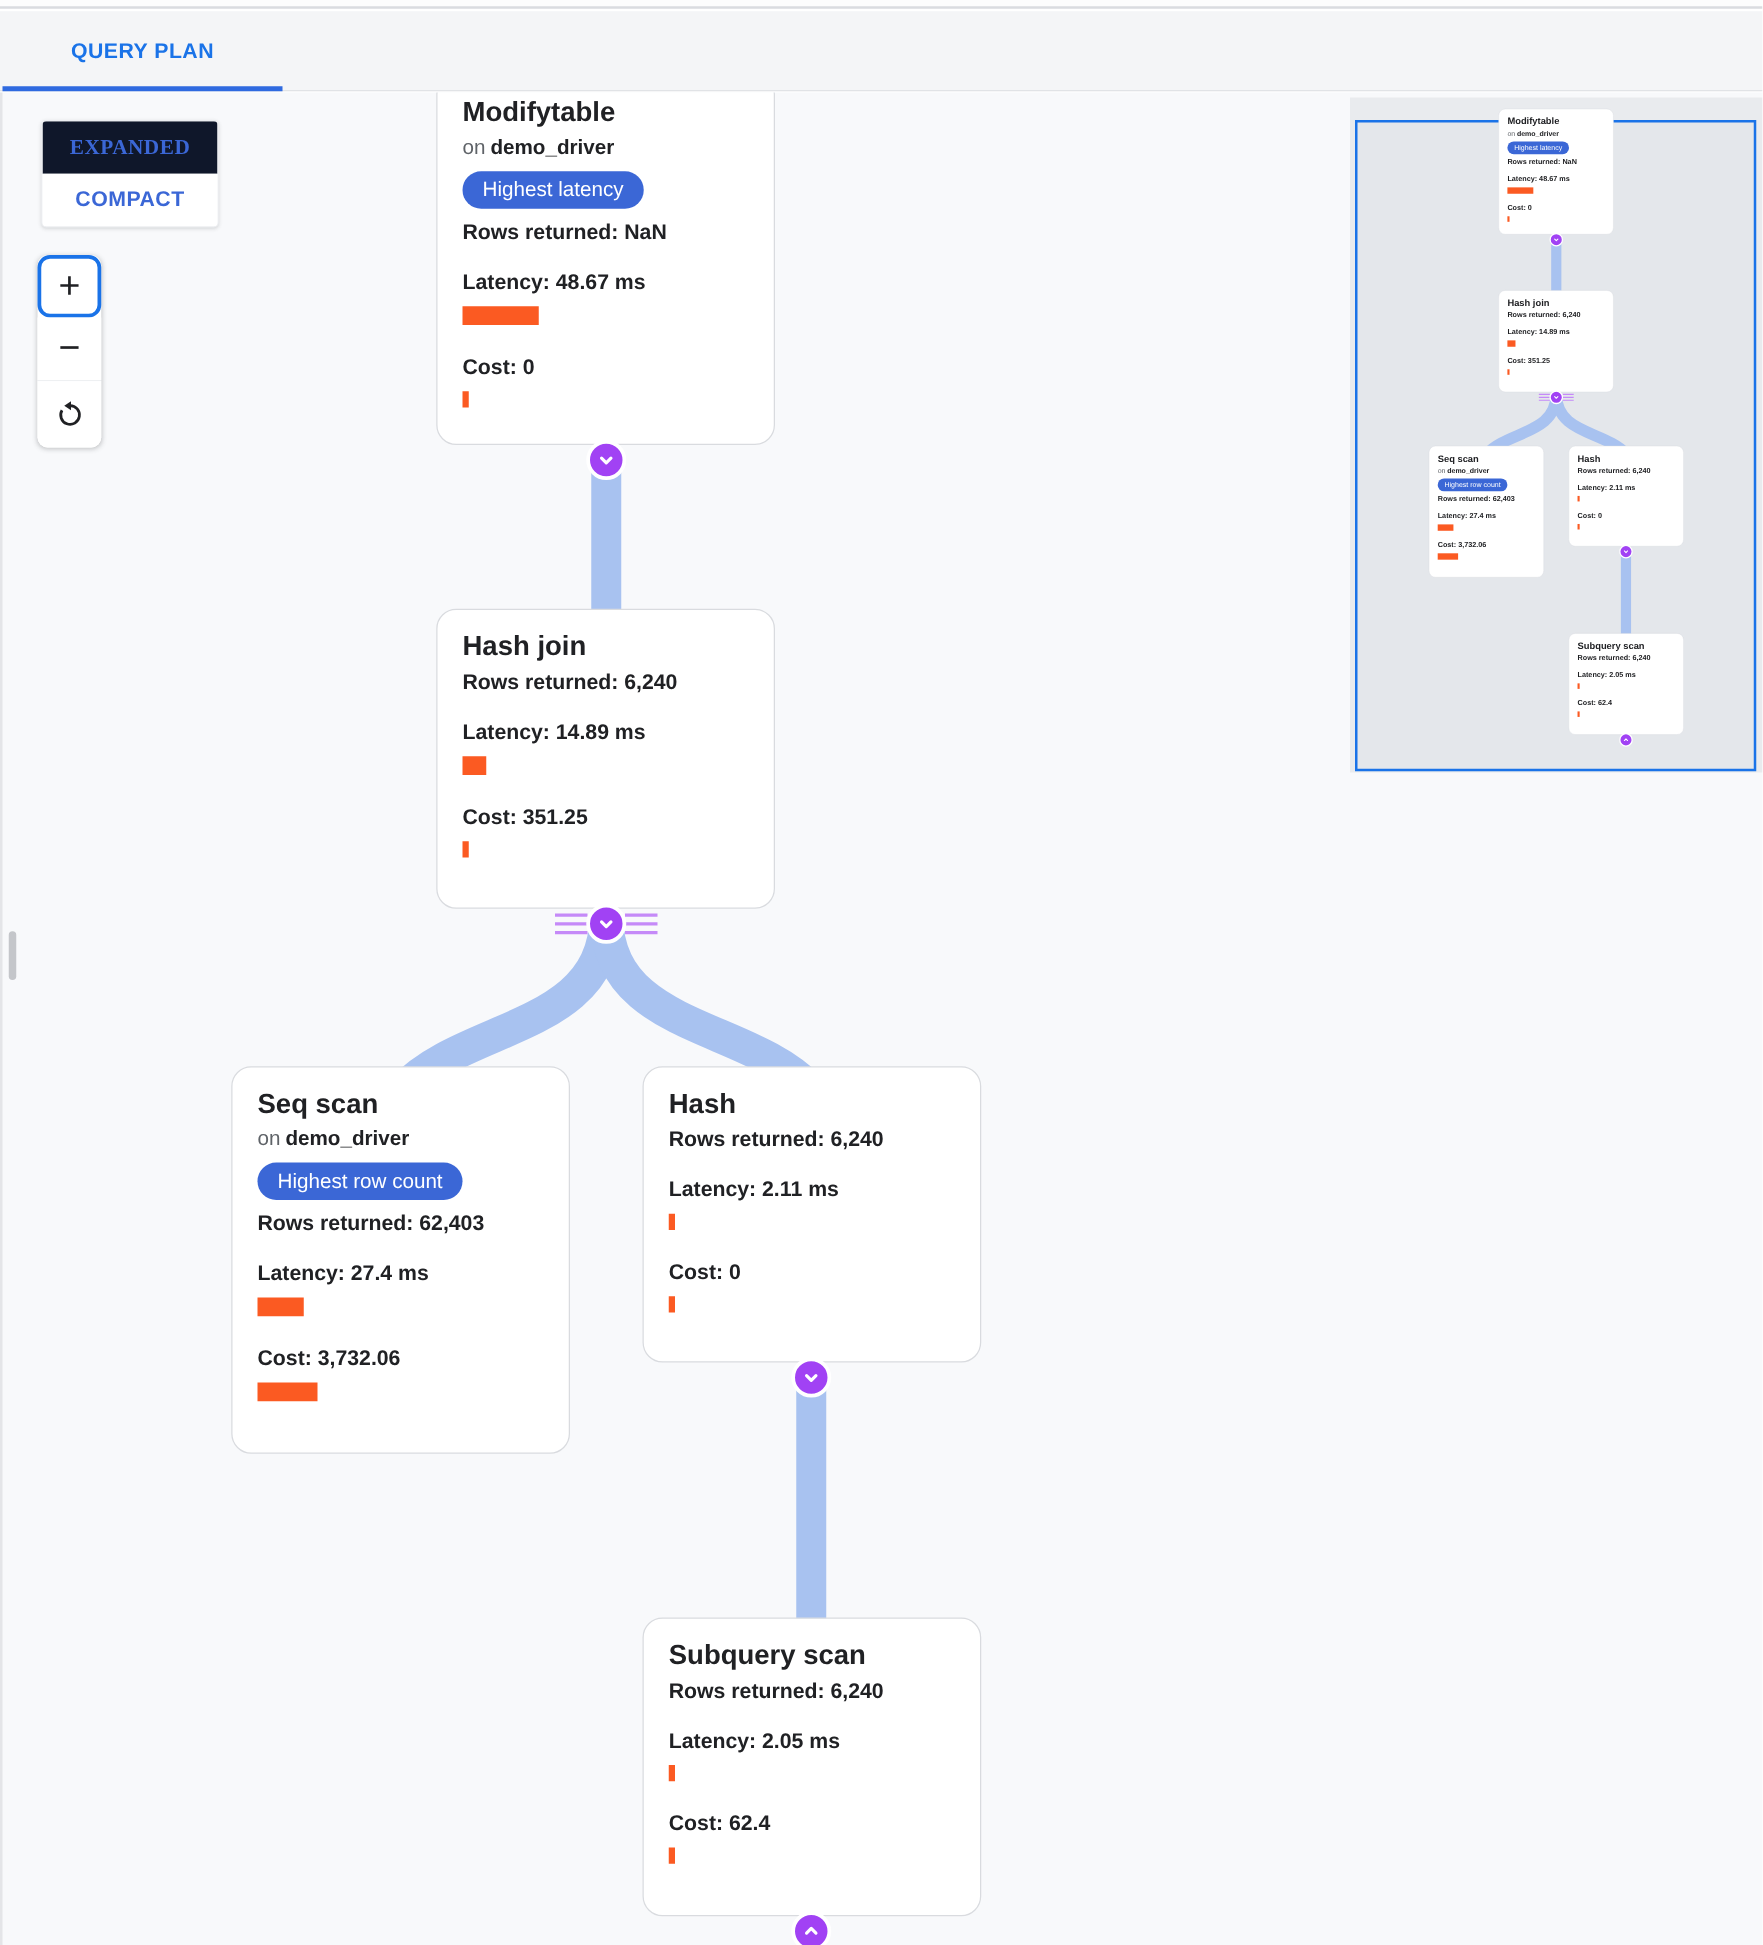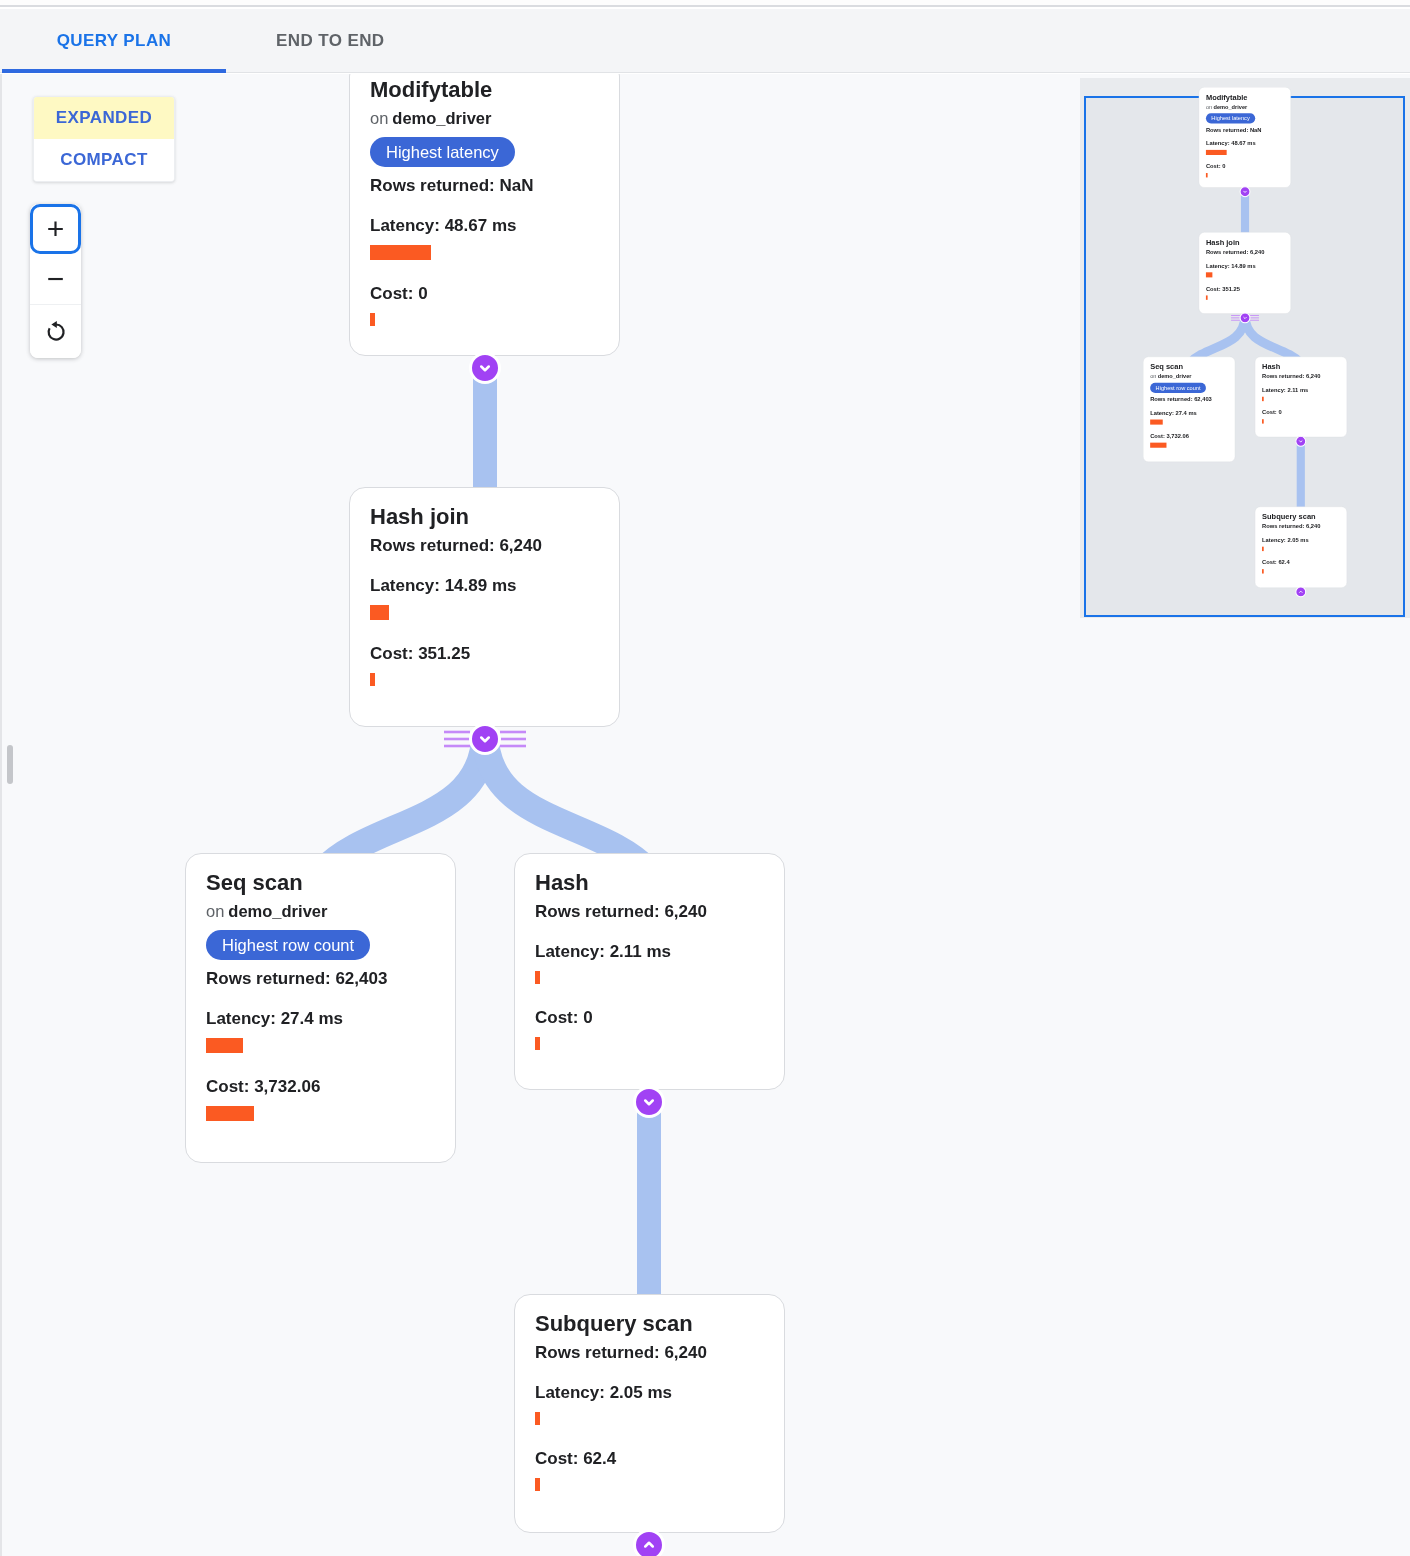--- a/index.html
+++ b/index.html
@@ -27,21 +27,21 @@
   .left-scroll-thumb { position:absolute; left:5px; top:671px; width:6px; height:39px;
     background:#c4c6ca; border-radius:3px; }
 
   
   .view-toggle { position:absolute; left:31px; top:22px; width:142px;
     background:#fff; border-radius:4px; border:1px solid #eceef1;
     box-shadow:0 1px 3px rgba(60,64,67,.18); overflow:hidden; }
   .vt-btn { display:block; width:100%; height:42px; border:none; background:#fff;
     color:#3b67d6; font-family:inherit; font-size:17px; font-weight:700;
     letter-spacing:.4px; cursor:pointer; text-align:center; }
-  .vt-btn.selected { background:#fef9c3; }
+  .vt-btn.selected { background:#0f172a;font-family:Liberation Serif, serif; }
 
   
   .zoom-controls { position:absolute; left:28px; top:130px; width:51px;
     background:#fff; border-radius:8px; box-shadow:0 1px 4px rgba(60,64,67,.3); }
   .z-btn { display:flex; align-items:center; justify-content:center; width:51px; height:50px;
     background:#fff; border:none; cursor:pointer; }
   .z-btn.plus { border:3px solid #1a73e8; border-radius:10px; }
   .z-btn.minus { border-radius:0; }
   .z-btn.reset { border-top:1px solid #eef0f2; height:54px; border-radius:0 0 8px 8px; }
   .z-glyph { font-size:30px; font-weight:400; color:#202124; line-height:1; }
@@ -85,23 +85,20 @@
 <body>
 
 <div class="app">
 
   <div class="top-strip"></div>
 
   <div class="tabbar">
     <div class="tab active">
       <span>QUERY PLAN</span>
       <div class="tab-underline"></div>
-    </div>
-    <div class="tab inactive">
-      <span>END TO END</span>
     </div>
   </div>
 
   <div class="canvas">
 
     <div class="tree main" id="main-tree">
       <svg class="edges" width="600" height="1510" viewBox="0 0 600 1510">
         <path class="edge" stroke-width="24" d="M303,300 L303,450"></path>
         <path class="edge" stroke-width="27" d="M303,672 C303,765 190,758 140,812"></path>
         <path class="edge" stroke-width="27" d="M303,672 C303,765 417,758 467,812"></path>

